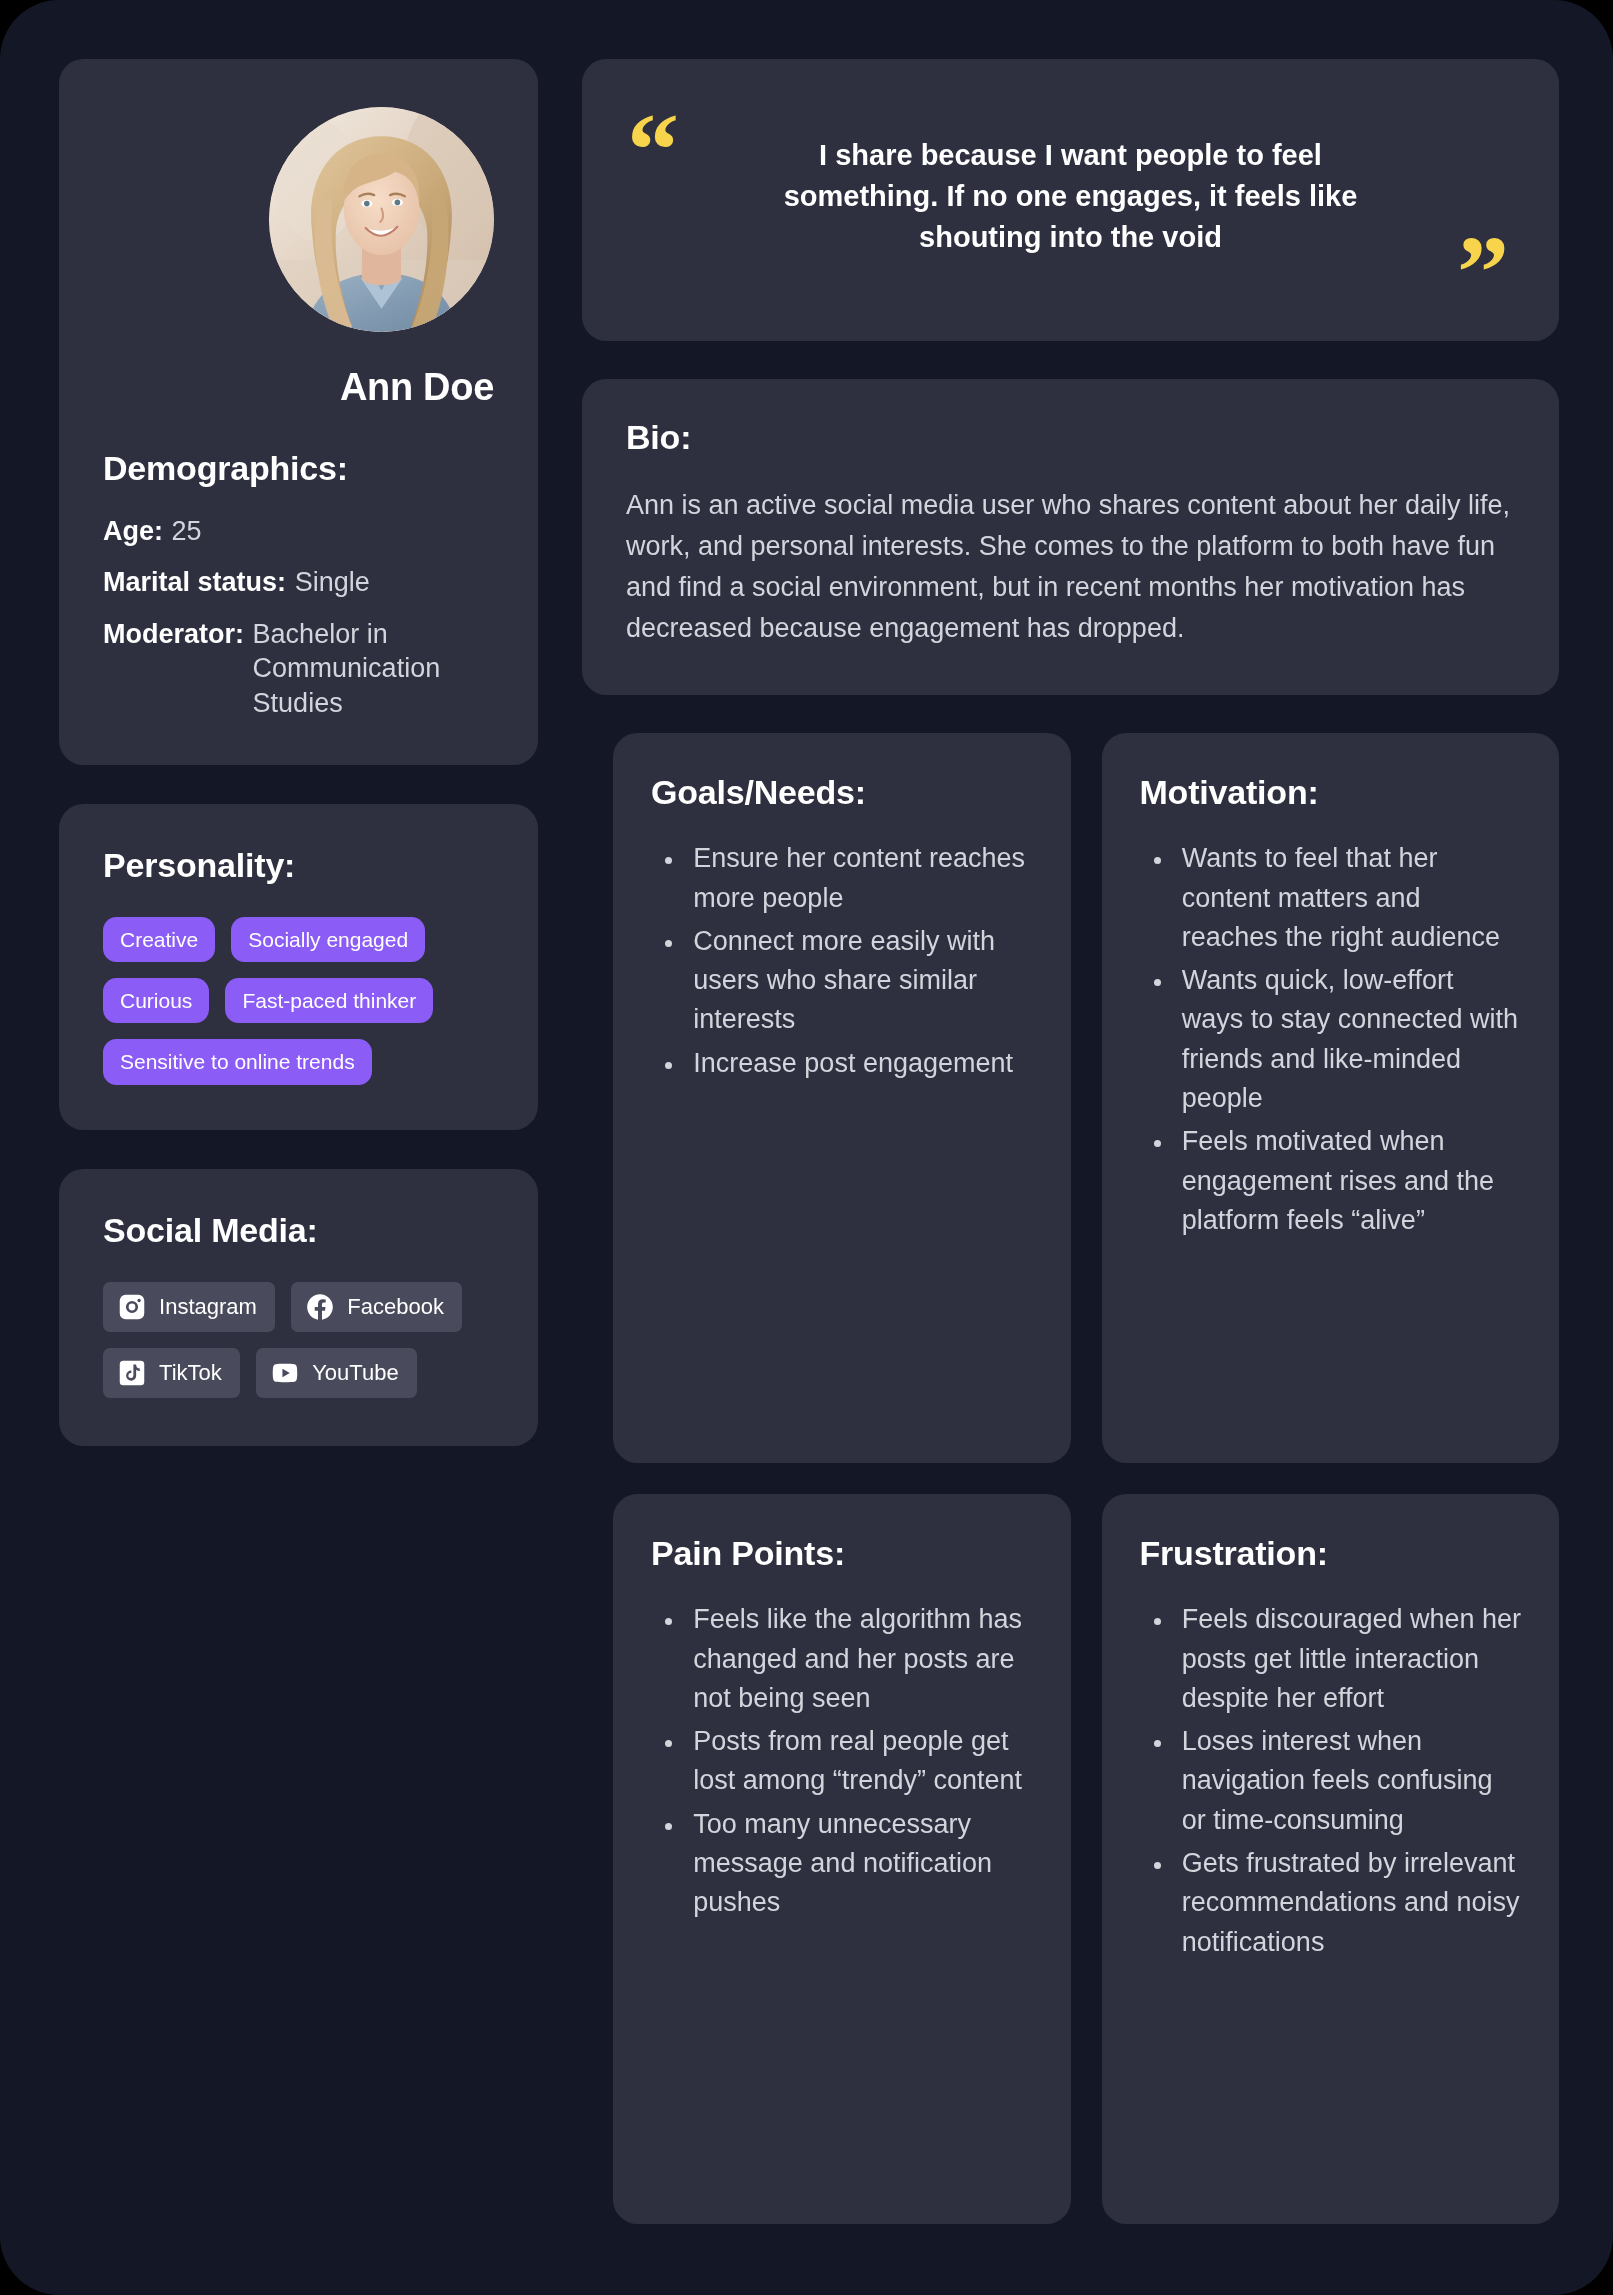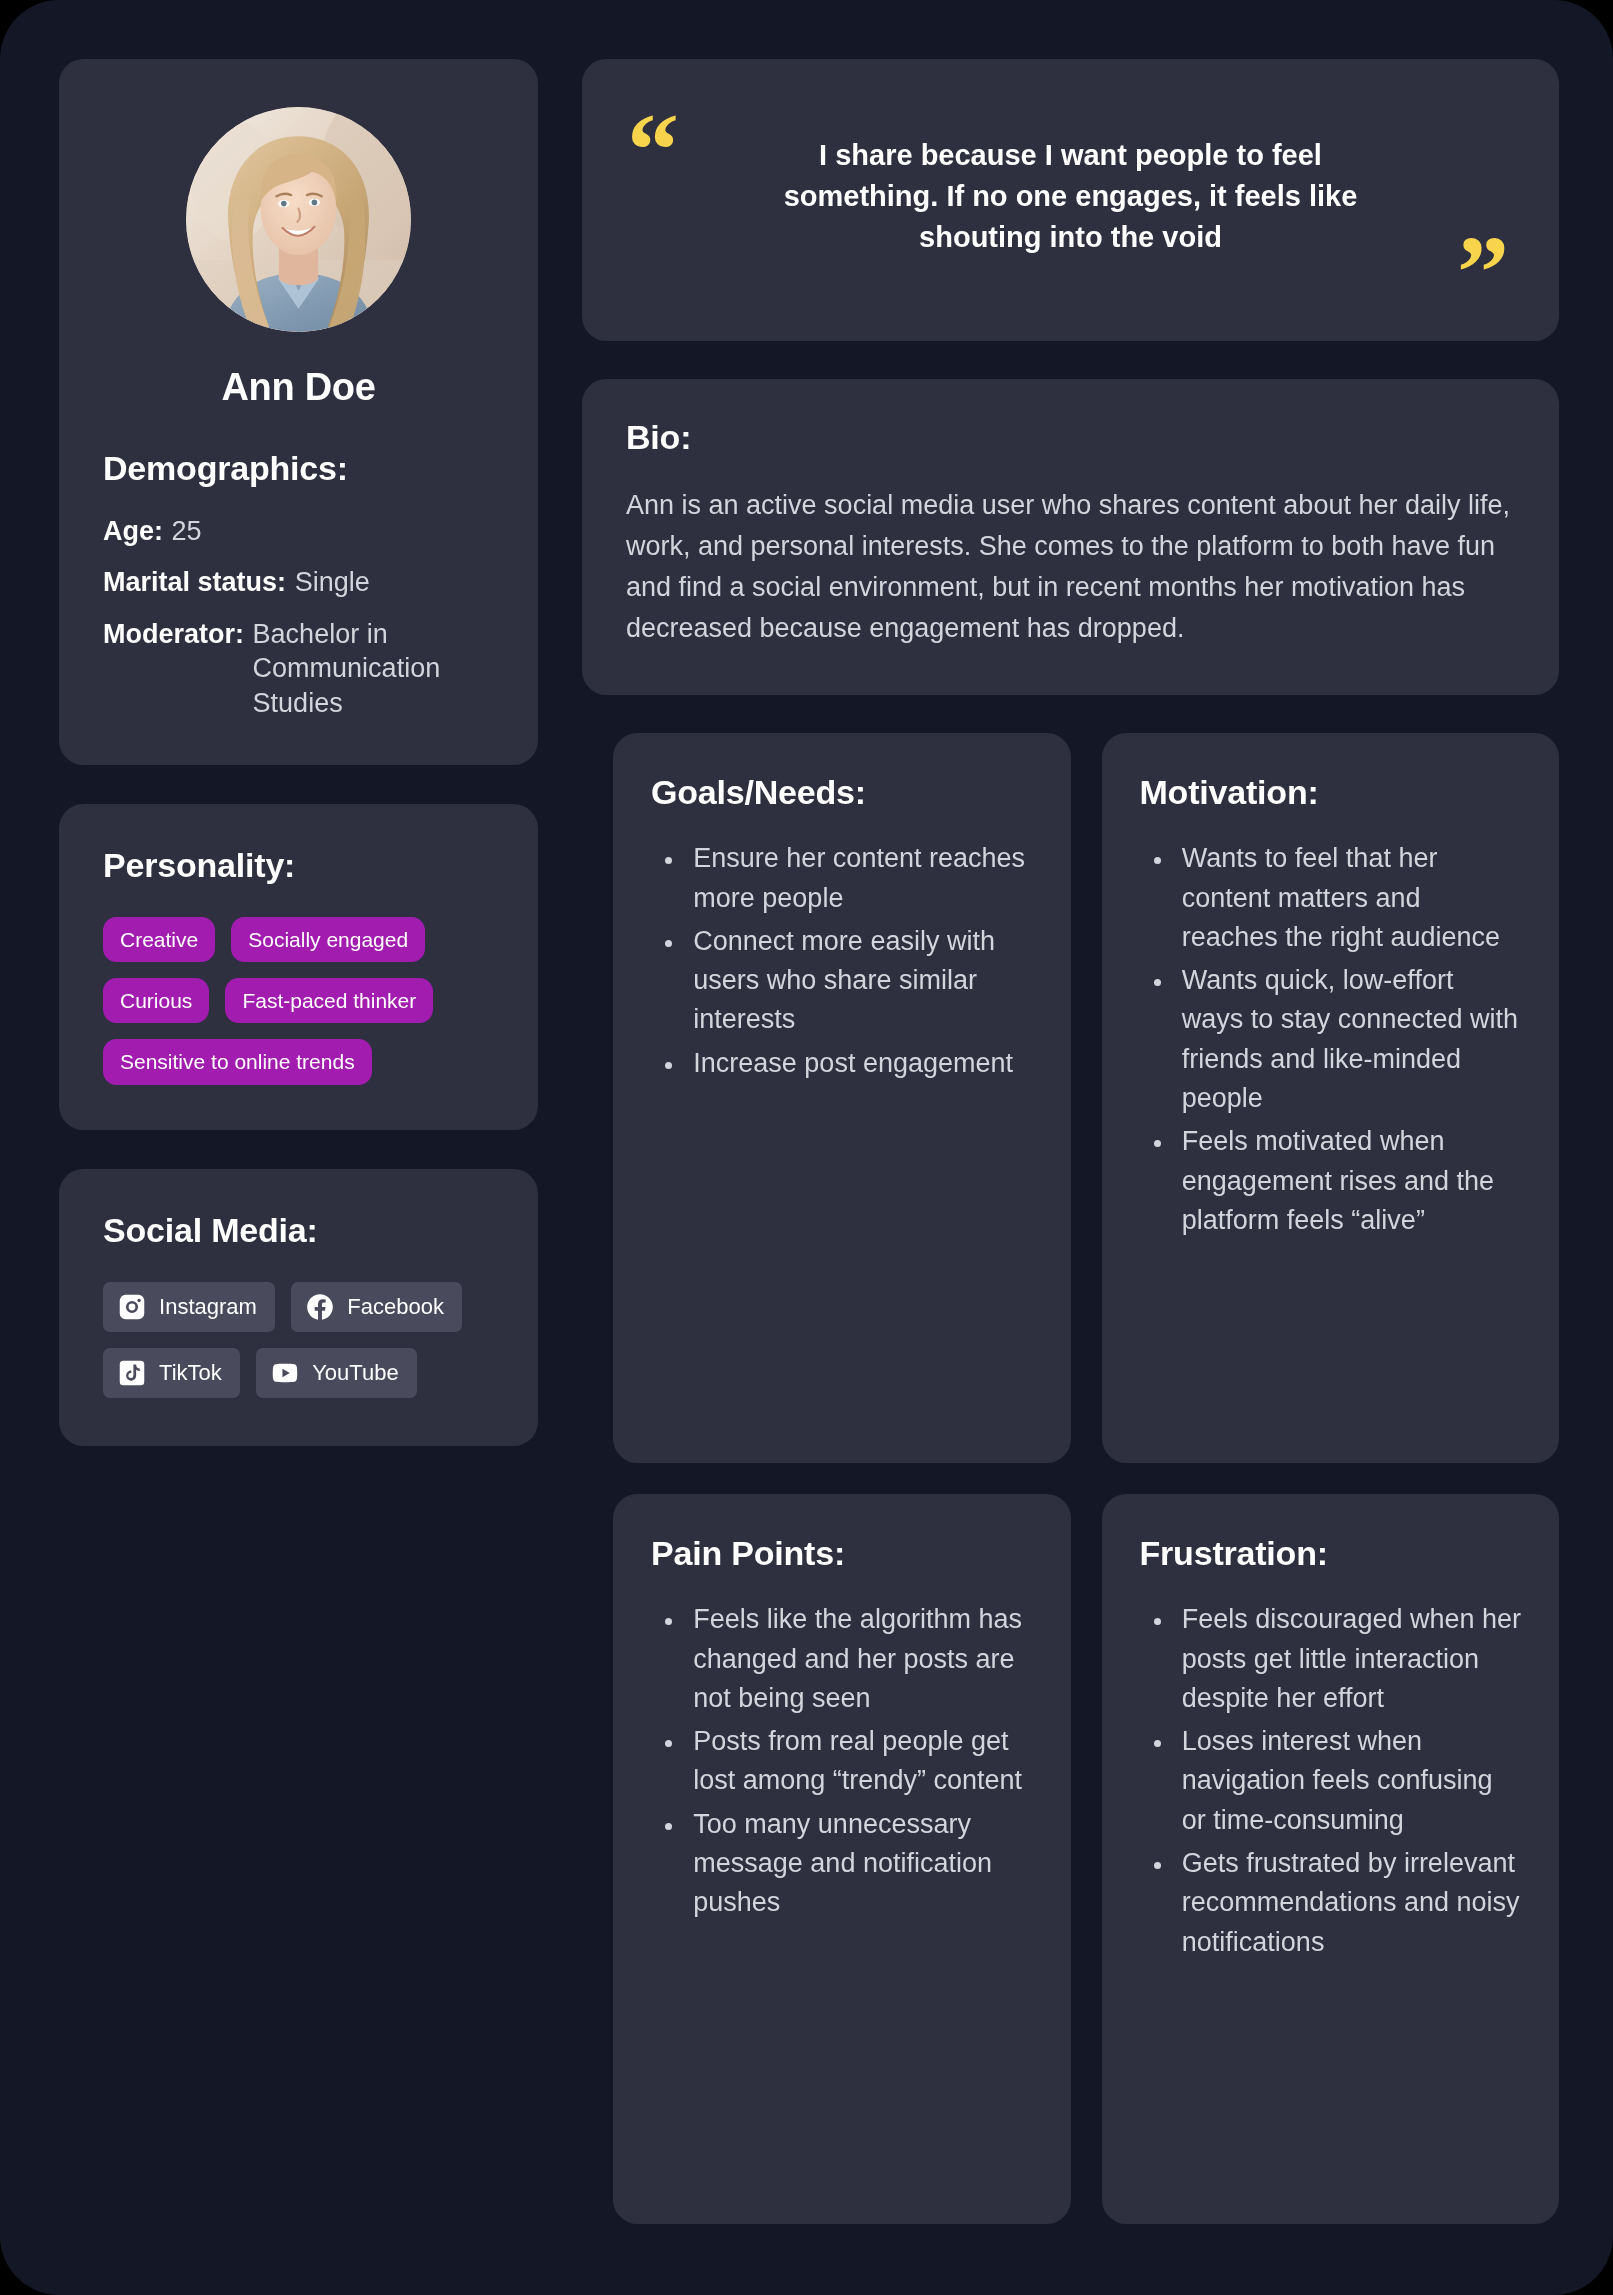--- a/index.html
+++ b/index.html
@@ -45,21 +45,21 @@
   .card {
     background: #2E3040;
     border-radius: 24.4px;
   }
 
   
   .profile-card {
     padding: 48px 44px 44px;
     display: flex;
     flex-direction: column;
-    align-items: center;
+    align-items: flex-end;
   }
 
   .avatar {
     width: 225px;
     height: 225px;
     border-radius: 50%;
     overflow: hidden;
     flex: 0 0 225px;
     position: relative;
     background: #cdbdb0;
@@ -124,21 +124,21 @@
   .personality-card {
     padding: 42px 44px 45px;
   }
   .tag-wrap {
     margin-top: 32px;
     display: flex;
     flex-wrap: wrap;
     gap: 16px 16px;
   }
   .tag {
-    background: #a21caf;
+    background: #8b5cf6;
     color: #ffffff;
     font-size: 21px;
     padding: 12.2px 17px;
     border-radius: 13.4px;
     line-height: 1;
     white-space: nowrap;
   }
 
   
   .social-card {

